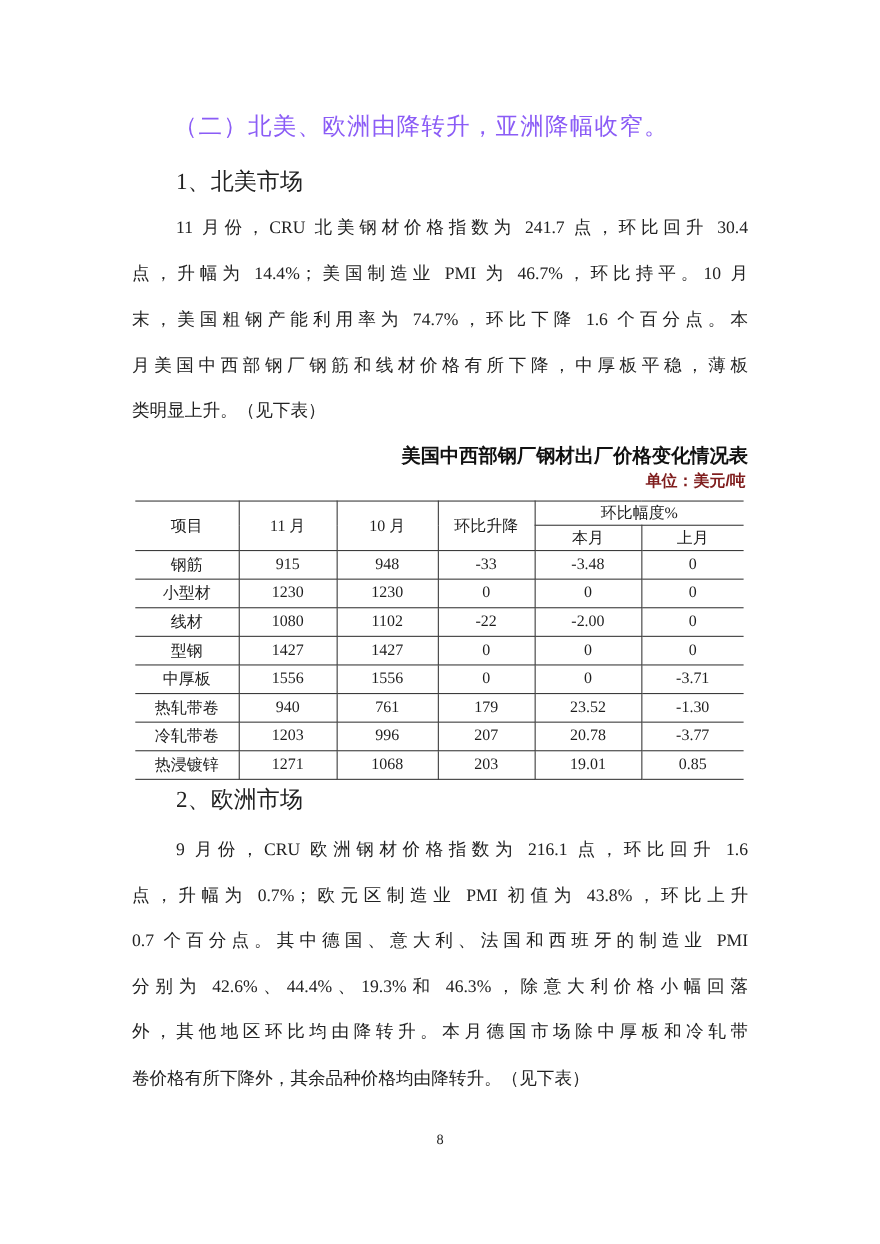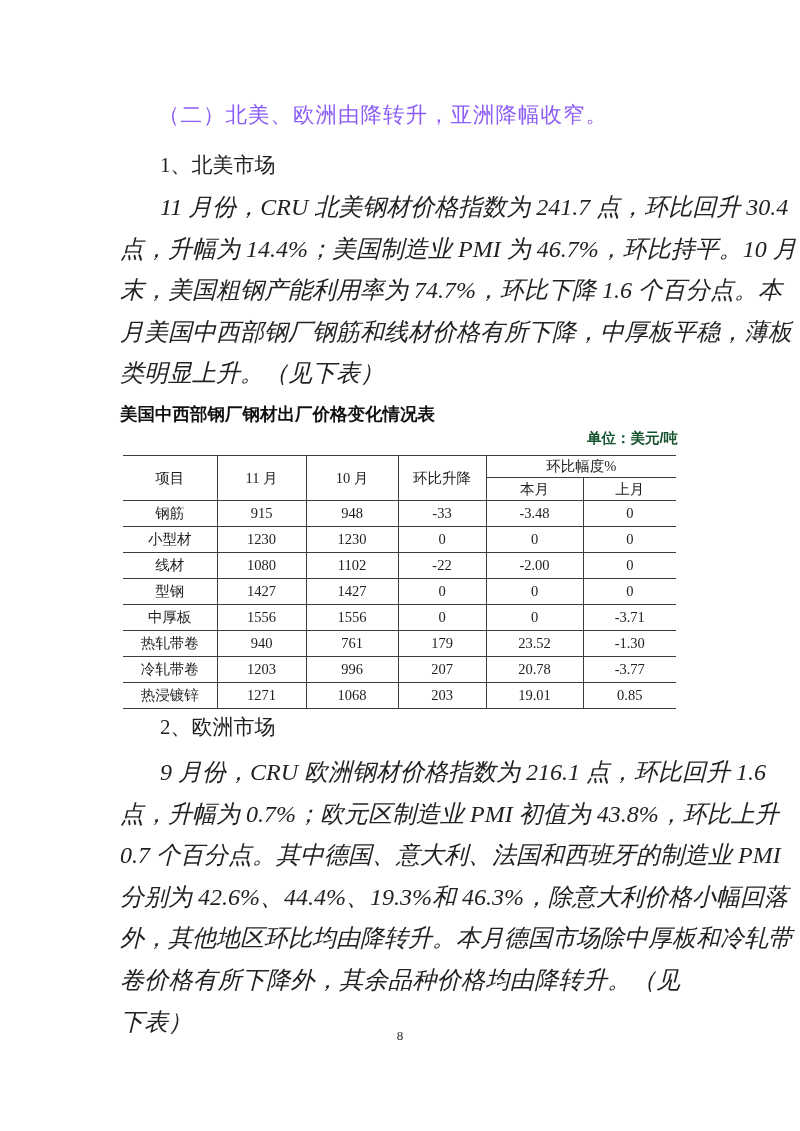--- a/index.html
+++ b/index.html
@@ -24,50 +24,49 @@
     position: absolute; left: 120px; width: 560px;
     font-size: 21px; line-height: 30px;
     text-indent: 40px;
     color: #222;
   }
   #subsection-1 { top: 150px; }
   #subsection-2 { top: 712px; }
 
   .para {
     position: absolute; left: 120px; width: 560px;
-    font-size: 24px;
+    font-size: 16px;
     color: #222;
-    font-style: italic;
   }
   #para-1 { top: 187px; }
   #para-2 { top: 752px; }
   .para .line {
     line-height: 41.6px;
     text-align: justify;
     text-align-last: justify;
     white-space: nowrap;
   }
   .para .line.first { text-indent: 40px; }
   .para .line.last { text-align-last: left; white-space: normal; }
 
   .table-title {
     position: absolute; left: 120px; top: 402px; width: 560px;
-    text-align: left;
+    text-align: right;
     font-family: "Liberation Sans", "DejaVu Sans", sans-serif;
     font-weight: bold;
     font-size: 17.5px; line-height: 24px;
     color: #111;
   }
   .unit-label {
     position: absolute; left: 120px; top: 428px; width: 558px;
     text-align: right;
     font-family: "Liberation Sans", "DejaVu Sans", sans-serif;
     font-weight: bold;
     font-size: 14.5px; line-height: 20px;
-    color: #14532d;
+    color: #7f1d1d;
   }
 
   .steel-table {
     position: absolute; left: 123px; top: 455px;
     width: 553px;
     border-collapse: collapse;
     table-layout: fixed;
     font-size: 14.5px;
     color: #1d1d1d;
   }

